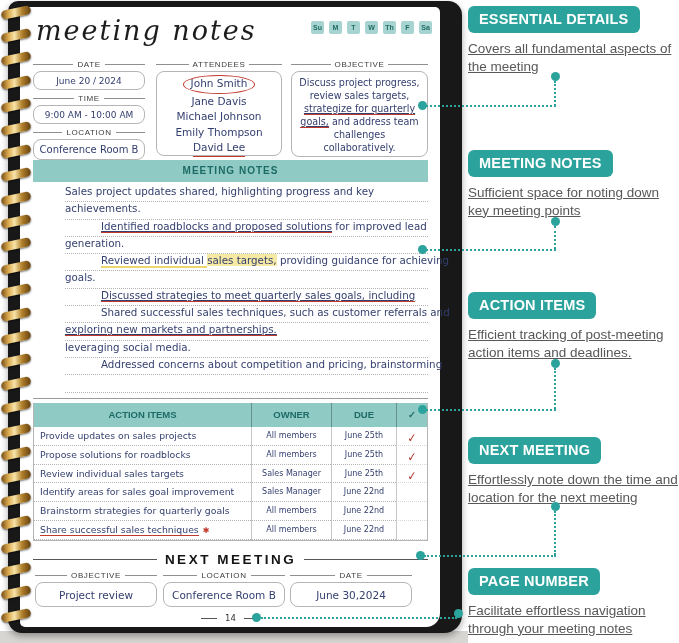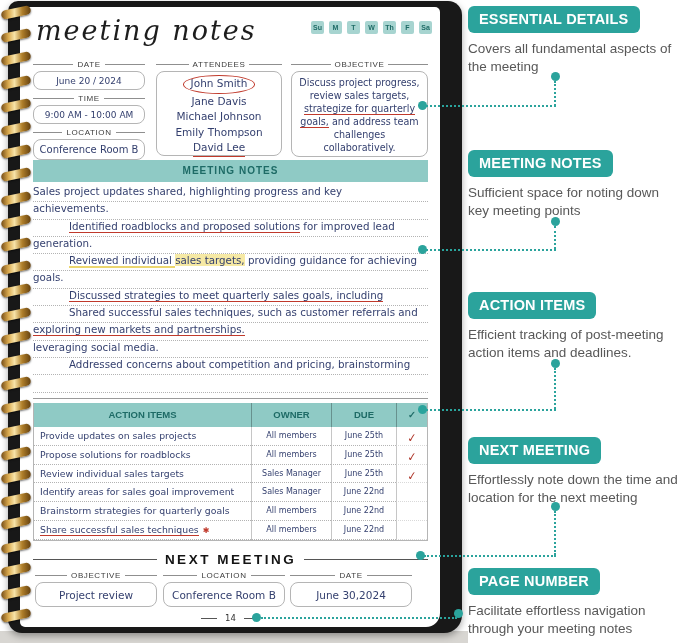--- a/index.html
+++ b/index.html
@@ -35,30 +35,30 @@
   .col1{position:absolute;left:13px;top:52px;width:112px;}
   .col2{position:absolute;left:136px;top:52px;width:126px;}
   .col3{position:absolute;left:271px;top:52px;width:137px;}
   .hbox.small{height:19px;font-size:9px;line-height:18px;margin-bottom:3px;}
   .hbox.loc{height:21px;font-size:10px;line-height:20px;}
   .hbox.tall{height:85px;padding-top:3px;font-size:10.5px;line-height:15.5px;}
   .hbox.obj{height:86px;padding:4px 5px 0;font-size:9.6px;line-height:13px;}
   .att span{display:inline-block;}
   .att .mark-circle{border:1.4px solid var(--red);border-radius:50%;padding:0 7px 1px;}
   .att .mark-underline{border-bottom:1.4px solid var(--red);}
-  .u-red{border-bottom:1.6px solid var(--red);}
+  .u-red{border-bottom:1.6px solid var(--red);text-decoration:underline;}
   .u-yellow{border-bottom:2.5px solid #ecd66f;}
   .hl{background:var(--highlight);}
 
   
   .band{position:absolute;left:13px;top:153px;width:395px;height:22px;background:var(--band);
         color:#1e6b66;font:bold 10px/22px "Liberation Sans",sans-serif;text-align:center;letter-spacing:1px;}
   #notes-lines{position:absolute;left:13px;top:178px;width:395px;}
   .note-line{height:17.3px;line-height:17.3px;border-bottom:1px dotted #b3b3b3;
-             font:10.3px "DejaVu Sans",sans-serif;color:var(--ink);white-space:nowrap;overflow:visible;}
+             font:10.3px "DejaVu Sans",sans-serif;color:var(--ink);white-space:nowrap;overflow:visible;margin-left:32px;}
   .note-line.indent{padding-left:36px;}
   .divider{position:absolute;left:13px;top:391px;width:395px;border-top:1.5px solid #9a9a9a;}
 
   
   .table{position:absolute;left:13px;top:396px;width:395px;border:1px solid #b5b5b5;border-top:none;}
   .thead{display:flex;height:24px;background:var(--band);color:#1e6b66;
          font:bold 9.5px/24px "Liberation Sans",sans-serif;text-align:center;}
   .trow{display:flex;height:18.8px;color:var(--ink);font-family:"DejaVu Sans",sans-serif;}
   .c-task{width:217px;}.c-owner{width:80px;}.c-due{width:65px;}.c-chk{width:31px;}
   .thead>div+div{border-left:1px solid rgba(0,0,0,.28);}
@@ -80,21 +80,21 @@
   .nmb3{position:absolute;left:270px;top:563px;width:122px;}
   .hbox.nm{height:25px;font-size:10.5px;line-height:24px;}
   .pagenum{position:absolute;left:13px;top:606px;width:395px;display:flex;justify-content:center;
            align-items:center;gap:8px;color:#333;font:8.5px "DejaVu Sans",sans-serif;}
   .pagenum i{display:block;width:16px;border-top:1.5px solid #555;}
 
   
   .callout{position:absolute;left:468px;width:211px;}
   .badge{display:inline-block;background:var(--accent);color:#fff;border-radius:6px;
          padding:5px 11px 6px;font:bold 14.5px "Liberation Sans",sans-serif;letter-spacing:.2px;}
-  .desc{margin-top:7px;font:13.5px/1.32 "Liberation Sans",sans-serif;color:var(--desc);}
+  .desc{margin-top:7px;font:13.5px/1.32 "Liberation Sans",sans-serif;color:var(--desc);text-decoration:underline;}
 
   
   .conn-h{position:absolute;height:0;border-top:2px dotted var(--accent);}
   .conn-v{position:absolute;width:0;border-left:2px dotted var(--accent);}
   .dot{position:absolute;width:9px;height:9px;border-radius:50%;background:var(--accent);}
 </style>
 </head>
 <body>
 
 <div class="stage">

